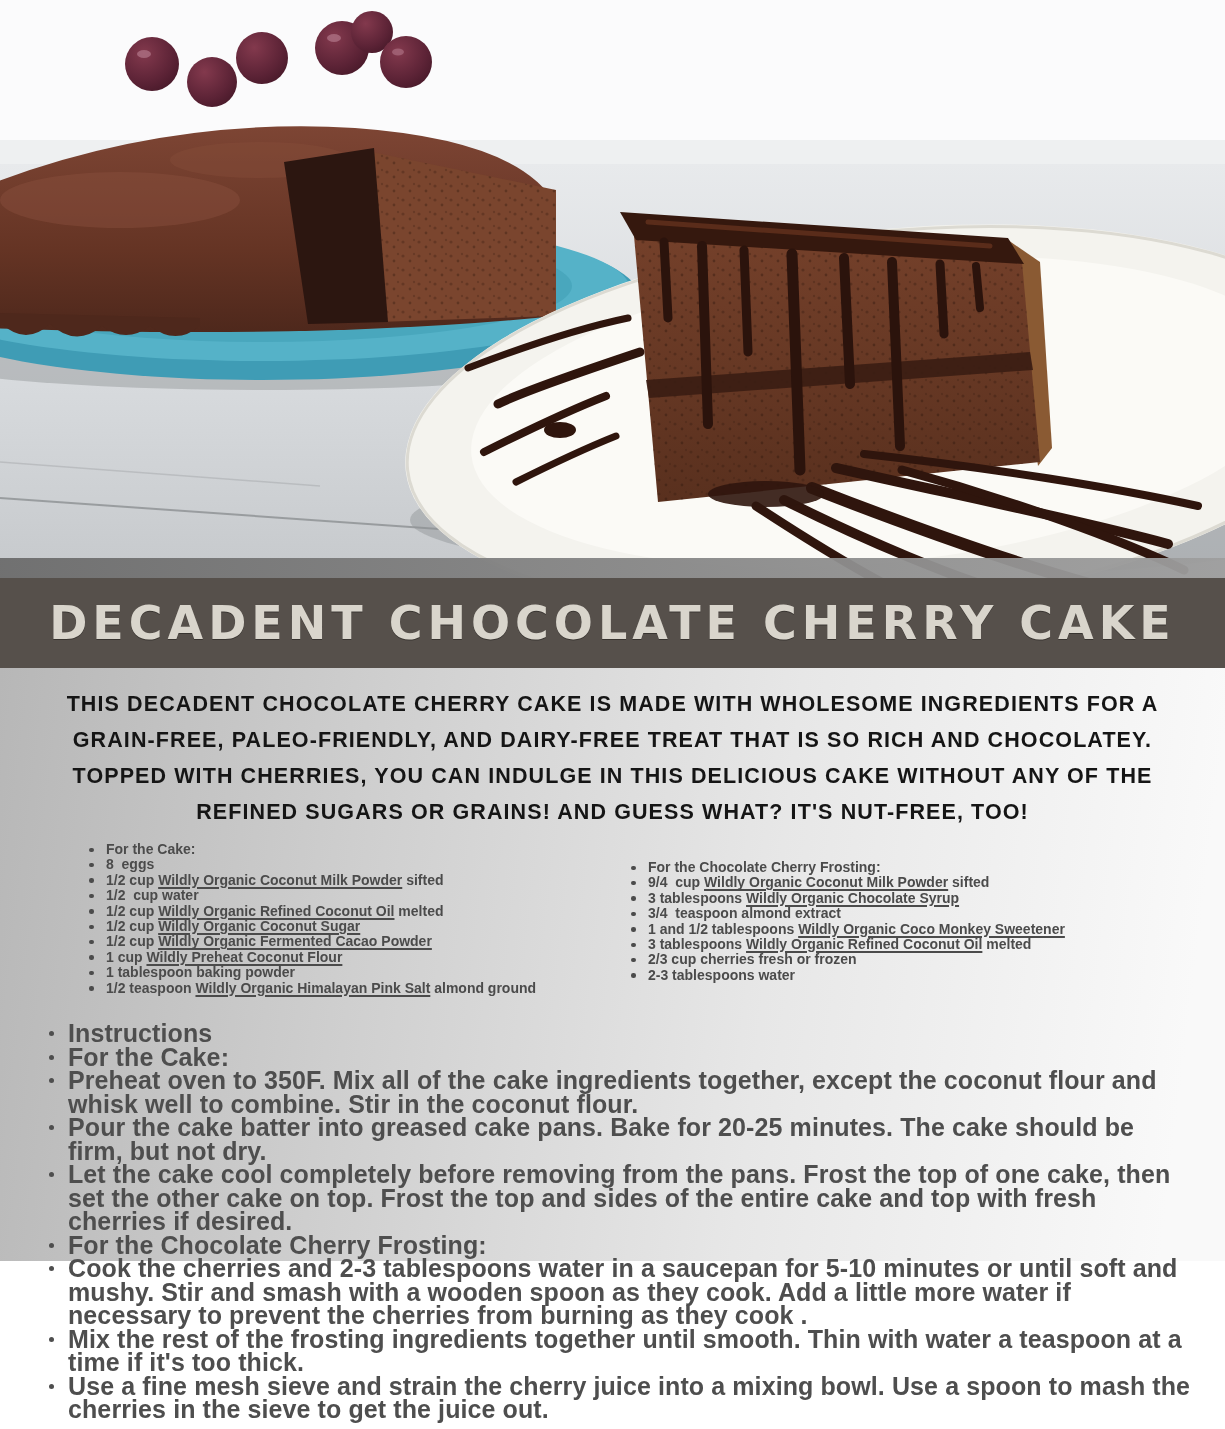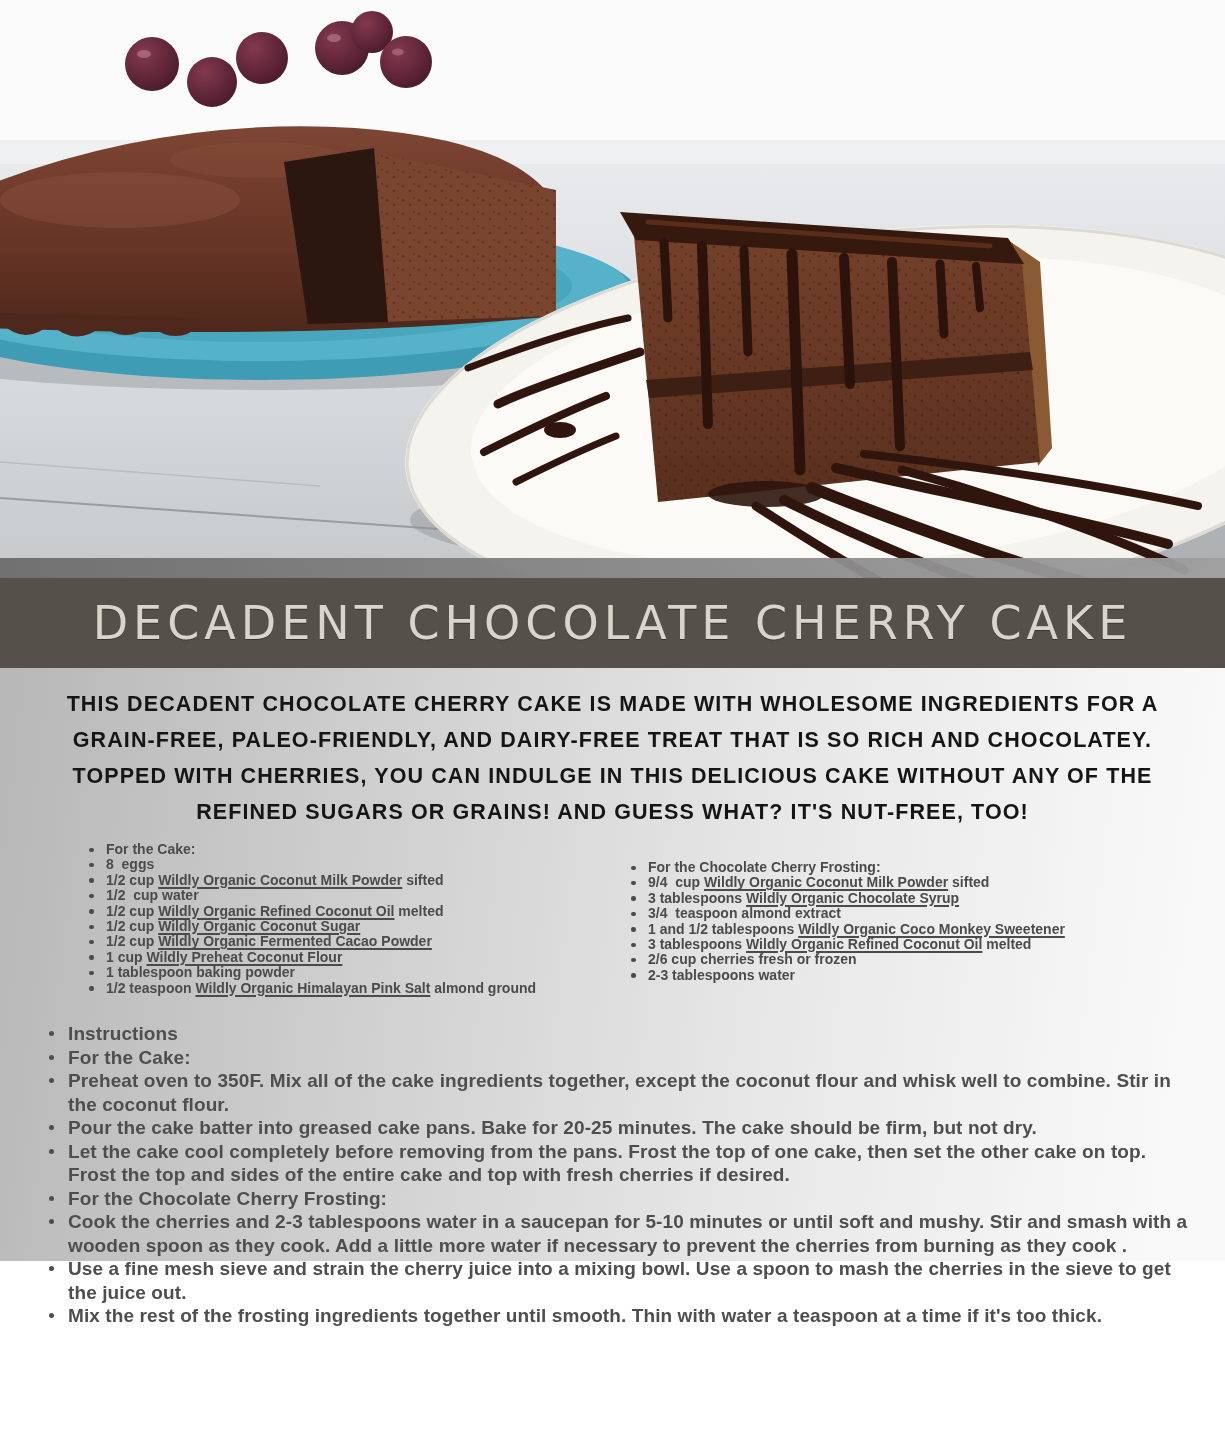--- a/index.html
+++ b/index.html
@@ -11,21 +11,21 @@
   }
   
   .photo{width:1225px;height:578px;position:relative;overflow:hidden;}
   .photo svg{display:block;}
   
   .banner{
     width:100%;height:90px;background:#56504b;
     display:flex;align-items:center;justify-content:center;
   }
   .banner h1{
-    margin:0;font-family:"DejaVu Sans", sans-serif;font-weight:normal;
+    margin:0;font-family:"DejaVu Sans", sans-serif;font-weight:bold;
     font-size:46px;letter-spacing:5px;color:#d9d5cc;white-space:nowrap;
     text-shadow:0 1px 0 rgba(0,0,0,.35);
     text-align:center;
   }
   
   .content{
     width:100%;height:593px;padding-top:18px;
     background:linear-gradient(97deg,#b7b7b7 0%,#cfcfcf 30%,#e7e7e7 62%,#f9f9f9 95%);
   }
   .intro{
@@ -42,21 +42,21 @@
   .ing-col.right{flex:1 1 auto;margin-top:18px;}
   .ing-col li{position:relative;padding-left:26px;}
   .ing-col li::before{
     content:"";position:absolute;left:9px;top:5.5px;width:4.5px;height:4.5px;
     border-radius:50%;background:#4b4b4b;
   }
   .ing-col .txt{white-space:pre-wrap;}
   .link{text-decoration:underline;text-underline-offset:2px;text-decoration-thickness:1.5px;text-align:center;}
   .instructions{
     list-style:none;margin:26px 30px 11px 48px;padding:0;
-    font-size:19px;line-height:23.5px;font-weight:bold;color:#4e4e4e;
+    font-size:25px;line-height:23.5px;font-weight:bold;color:#4e4e4e;
     letter-spacing:.1px;
   }
   .instructions li{position:relative;padding-left:20px;}
   .instructions li::before{
     content:"";position:absolute;left:1px;top:9px;width:5px;height:5px;
     border-radius:50%;background:#4e4e4e;
   }
 </style>
 </head>
 <body>
@@ -208,31 +208,31 @@
           <li><span class="txt"><span>1 tablespoon baking powder</span></span></li>
           <li><span class="txt"><span>1/2 teaspoon </span><span class="link">Wildly Organic Himalayan Pink Salt</span><span> almond ground</span></span></li>
         </ul>
       <ul class="ing-col right" id="ing-right">
           <li><span class="txt"><span>For the Chocolate Cherry Frosting:</span></span></li>
           <li><span class="txt"><span>9/4  cup </span><span class="link">Wildly Organic Coconut Milk Powder</span><span> sifted</span></span></li>
           <li><span class="txt"><span>3 tablespoons </span><span class="link">Wildly Organic Chocolate Syrup</span></span></li>
           <li><span class="txt"><span>3/4  teaspoon almond extract</span></span></li>
           <li><span class="txt"><span>1 and 1/2 tablespoons </span><span class="link">Wildly Organic Coco Monkey Sweetener</span></span></li>
           <li><span class="txt"><span>3 tablespoons </span><span class="link">Wildly Organic Refined Coconut Oil</span><span> melted</span></span></li>
-          <li><span class="txt"><span>2/6 cup cherries fresh or frozen</span></span></li>
+          <li><span class="txt"><span>2/3 cup cherries fresh or frozen</span></span></li>
           <li><span class="txt"><span>2-3 tablespoons water</span></span></li>
         </ul>
     </div>
 
     <ul class="instructions" id="instructions">
         <li>Instructions</li>
         <li>For the Cake:</li>
         <li>Preheat oven to 350F. Mix all of the cake ingredients together, except the coconut flour and whisk well to combine. Stir in the coconut flour.</li>
         <li>Pour the cake batter into greased cake pans. Bake for 20-25 minutes. The cake should be firm, but not dry.</li>
         <li>Let the cake cool completely before removing from the pans. Frost the top of one cake, then set the other cake on top. Frost the top and sides of the entire cake and top with fresh cherries if desired.</li>
         <li>For the Chocolate Cherry Frosting:</li>
         <li>Cook the cherries and 2-3 tablespoons water in a saucepan for 5-10 minutes or until soft and mushy. Stir and smash with a wooden spoon as they cook. Add a little more water if necessary to prevent the cherries from burning as they cook .</li>
+        <li>Mix the rest of the frosting ingredients together until smooth. Thin with water a teaspoon at a time if it's too thick.</li>
         <li>Use a fine mesh sieve and strain the cherry juice into a mixing bowl. Use a spoon to mash the cherries in the sieve to get the juice out.</li>
-        <li>Mix the rest of the frosting ingredients together until smooth. Thin with water a teaspoon at a time if it's too thick.</li>
       </ul>
   </div>
 
 </div>
 
 </body></html>

